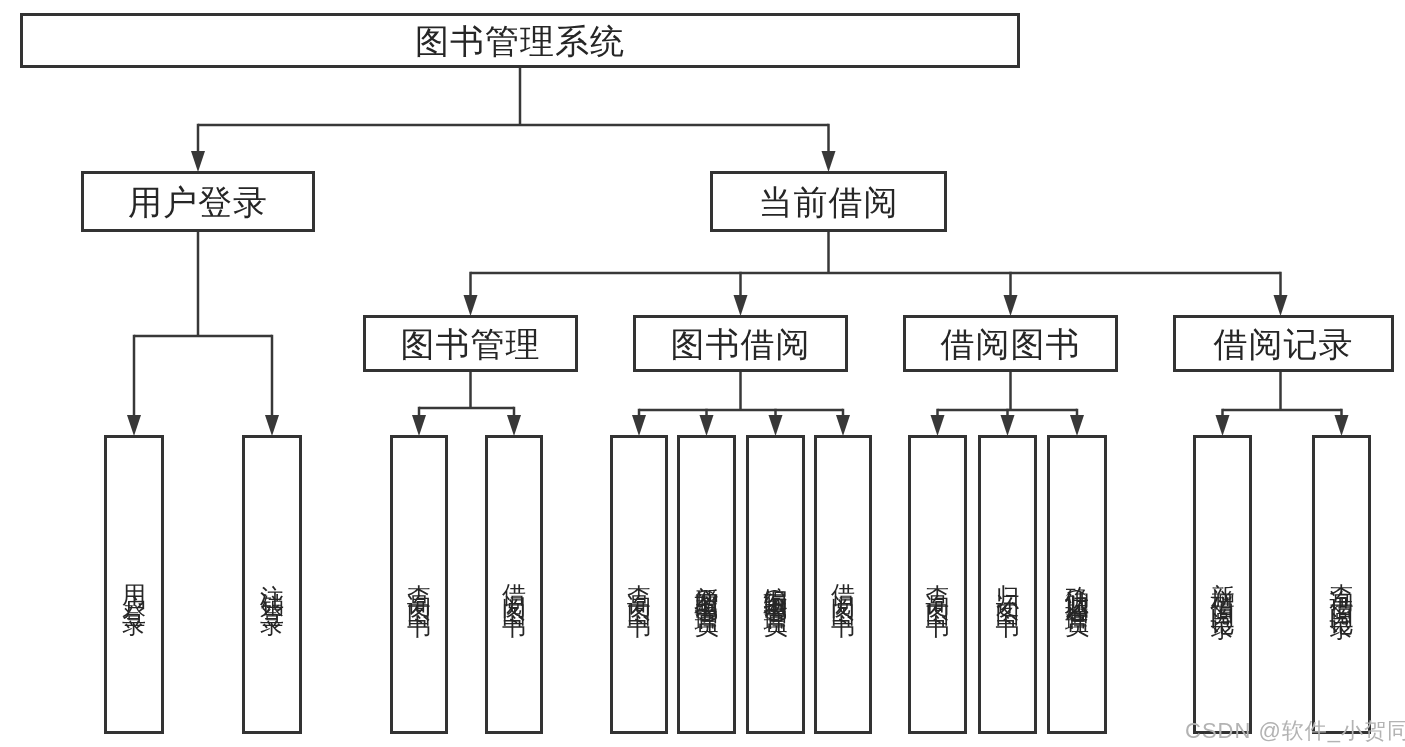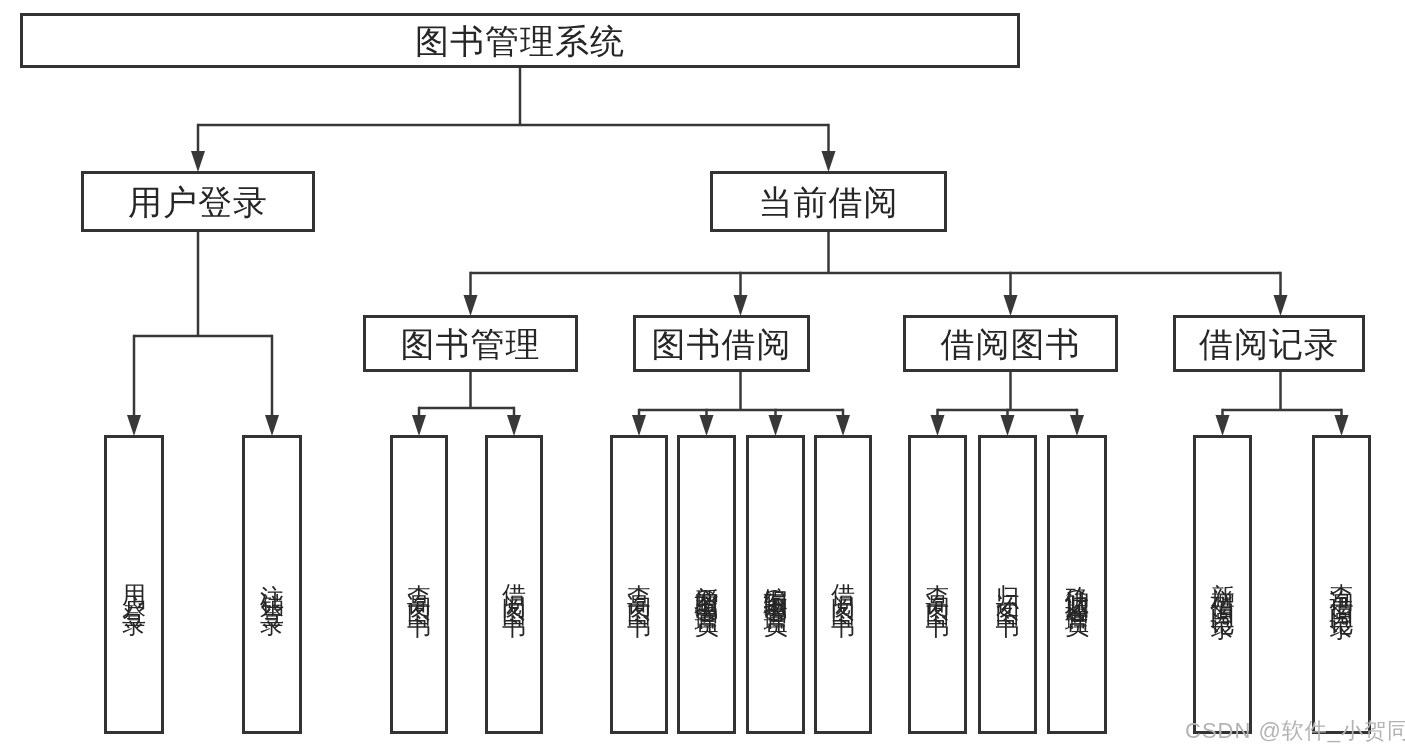--- a/index.html
+++ b/index.html
@@ -106,27 +106,27 @@
       </div>
       <div class="node h" style="left: 81px; top: 171px; width: 234px; height: 61px;">
         <span>用户登录</span>
       </div>
       <div class="node h" style="left: 710px; top: 171px; width: 237px; height: 61px;">
         <span>当前借阅</span>
       </div>
       <div class="node h" style="left: 363px; top: 315px; width: 215px; height: 57px;">
         <span>图书管理</span>
       </div>
-      <div class="node h" style="left: 633px; top: 315px; width: 177px; height: 57px;">
+      <div class="node h" style="left: 633px; top: 315px; width: 215px; height: 57px;">
         <span>图书借阅</span>
       </div>
       <div class="node h" style="left: 903px; top: 315px; width: 215px; height: 57px;">
         <span>借阅图书</span>
       </div>
-      <div class="node h" style="left: 1173px; top: 315px; width: 192px; height: 57px;">
+      <div class="node h" style="left: 1173px; top: 315px; width: 221px; height: 57px;">
         <span>借阅记录</span>
       </div>
       <div class="node v" style="left: 104px; top: 435px; width: 60px; height: 299px;">
         <span style="letter-spacing: 10px;">用户登录</span>
       </div>
       <div class="node v" style="left: 242px; top: 435px; width: 60px; height: 299px;">
         <span style="letter-spacing: 10px;">注销登录</span>
       </div>
       <div class="node v" style="left: 390px; top: 435px; width: 58px; height: 299px;">
         <span style="letter-spacing: 10px;">查询图书</span>

